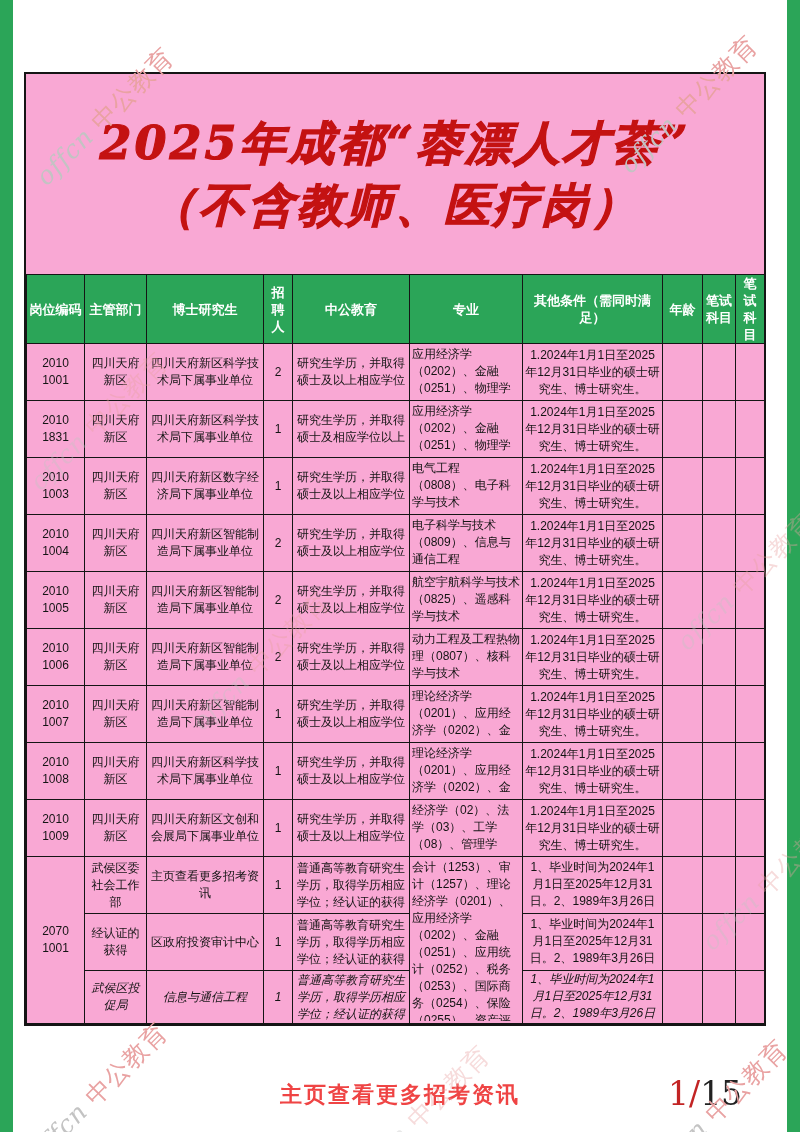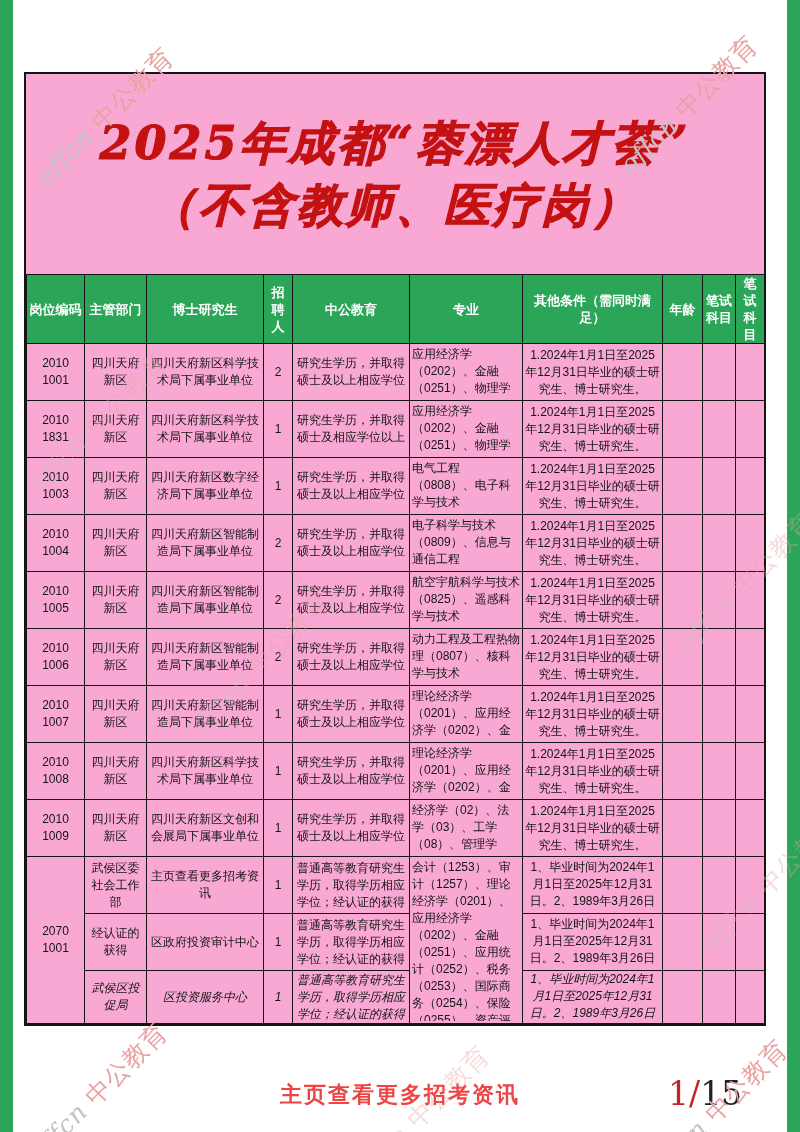--- a/index.html
+++ b/index.html
@@ -299,21 +299,21 @@
           </td>
         <td>
             <div class="clip">1、毕业时间为2024年1月1日至2025年12月31日。2、1989年3月26日及以后</div>
           </td>
         <td></td>
         <td></td>
         <td></td>
       </tr>
       <tr class="r-last">
         <td>武侯区投促局</td>
-        <td>区投资服务中心</td>
+        <td>信息与通信工程</td>
         <td>1</td>
         <td>
             <div class="clip">普通高等教育研究生学历，取得学历相应学位；经认证的获得</div>
           </td>
         <td>
             <div class="clip">1、毕业时间为2024年1月1日至2025年12月31日。2、1989年3月26日及以后</div>
           </td>
         <td></td>
         <td></td>
         <td></td>

